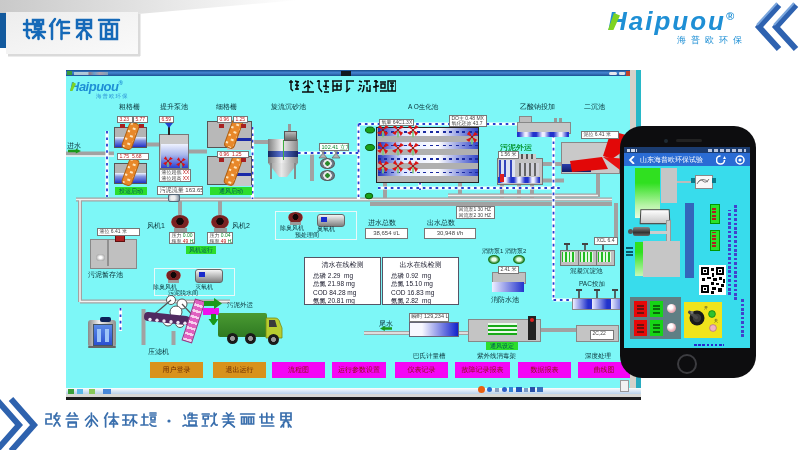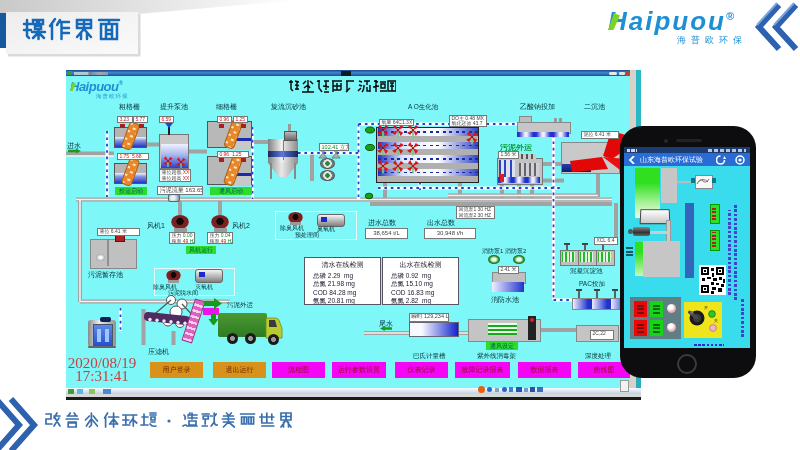--- a/index.html
+++ b/index.html
@@ -401,21 +401,20 @@
 
   <div class="panel" style="left:304px;top:257px;width:75px;height:46px;">
     <div style="text-align:center;margin-top:2px;font-size:7px;">清水在线检测</div>
     <div style="margin:3px 0 0 8px;font-size:6.5px;line-height:8.3px;">总磷&nbsp;2.29&nbsp;&nbsp;mg<br>总氮&nbsp;21.98&nbsp;mg<br>COD&nbsp;84.28&nbsp;mg<br>氨氮&nbsp;20.81&nbsp;mg</div>
   </div>
   <div class="panel" style="left:382px;top:257px;width:75px;height:46px;">
     <div style="text-align:center;margin-top:2px;font-size:7px;">出水在线检测</div>
     <div style="margin:3px 0 0 8px;font-size:6.5px;line-height:8.3px;">总磷&nbsp;0.92&nbsp;&nbsp;mg<br>总氮&nbsp;15.10&nbsp;mg<br>COD&nbsp;16.83&nbsp;mg<br>氨氮&nbsp;2.82&nbsp;&nbsp;mg</div>
   </div>
 
-  <div class="abs" style="left:64px;top:356.5px;width:76px;font-family:'Liberation Serif',serif;font-size:15px;line-height:13.5px;color:#c84040;text-align:center;">2020/08/19<br>17:31:41</div>
 
   <div class="btn or" style="left:150px;">用户登录</div>
   <div class="btn or" style="left:213px;">退出运行</div>
   <div class="btn" style="left:272px;">流程图</div>
   <div class="btn" style="left:332px;width:54px;">运行参数设置</div>
   <div class="btn" style="left:395px;">仪表记录</div>
   <div class="btn" style="left:455px;width:55px;">故障记录报表</div>
   <div class="btn" style="left:518px;">数据报表</div>
   <div class="btn" style="left:578px;width:52px;">曲线图</div>
   </div>

